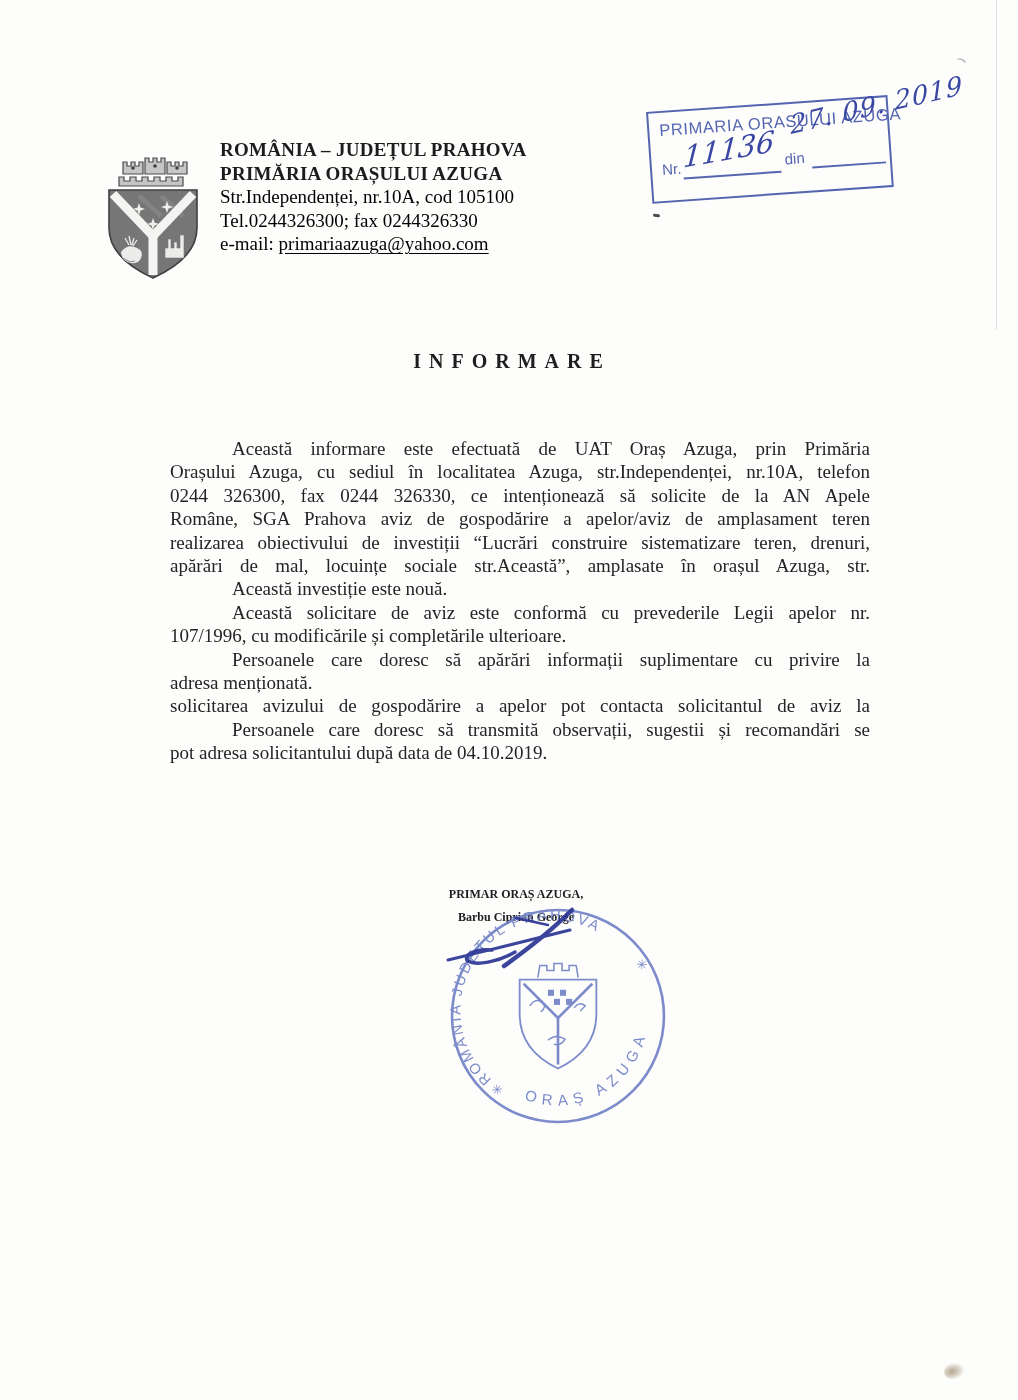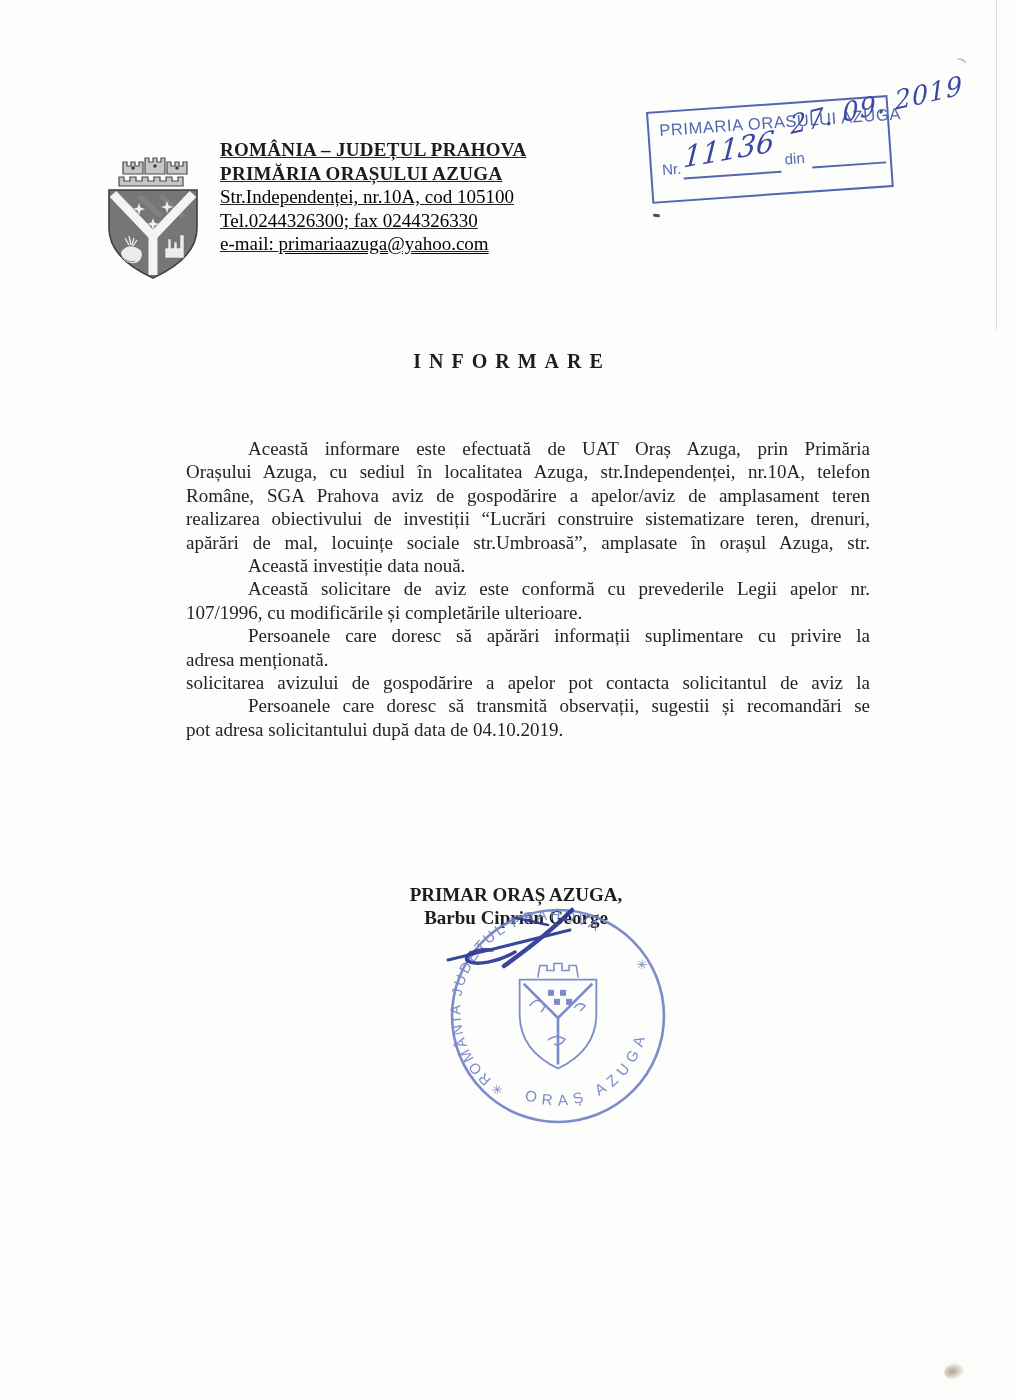--- a/index.html
+++ b/index.html
@@ -4,21 +4,21 @@
 <style>
   html,body{margin:0;padding:0;}
   body{
     width:1018px;height:1400px;position:relative;overflow:hidden;
     background:#fdfdfc;
     font-family:"Liberation Serif","DejaVu Serif",serif;
     color:#262626;
   }
   
   .coa{position:absolute;left:103px;top:146px;width:100px;height:138px;}
-  .lh{position:absolute;left:220px;top:138px;width:460px;line-height:23.6px;font-size:19px;text-decoration:underline;}
+  .lh{position:absolute;left:220px;top:138px;width:460px;line-height:23.6px;font-size:19px;}
   .lh .b{font-weight:bold;letter-spacing:.3px;color:#1c1c1c;}
   .lh .n{color:#000000;}
   .lh .email{ text-decoration:underline;text-underline-offset:3px;text-align:center;}
   
   .regstamp{
     position:absolute;left:646px;top:112px;width:238px;height:88px;
     border:2px solid #5566b0;transform:rotate(-4deg);transform-origin:left top;
     color:#5566b0;font-family:"Liberation Sans","DejaVu Sans",sans-serif;
   }
   .regstamp .org{position:absolute;left:10px;top:8px;font-size:16.5px;letter-spacing:.6px;white-space:nowrap;}
@@ -35,27 +35,27 @@
   }
   .hw-nr{left:32px;top:24px;font-size:29px;transform:rotate(-6deg) skewX(-14deg);}
   .hw-date{left:140px;top:-8px;font-size:26px;transform:rotate(-9deg) skewX(-10deg);letter-spacing:1px;}
   
   .title{
     position:absolute;left:0;top:350px;width:1024px;text-align:center;
     font-size:20px;font-weight:bold;letter-spacing:8px;color:#1e1e1e;
   }
   
   .bodytext{position:absolute;left:170px;top:437px;width:700px;font-size:19px;color:#242424;}
-  .ln{height:23.4px;line-height:23.4px;white-space:nowrap;text-align:justify;margin-left:16px;}
+  .ln{height:23.4px;line-height:23.4px;white-space:nowrap;text-align:justify;}
   .jf{text-align-last:justify;}
   .ind{text-indent:62px;}
   
   .sig{
     position:absolute;left:366px;top:883px;width:300px;text-align:center;
-    font-weight:bold;font-size:19px;line-height:23px;color:#1d1d1d;
+    font-weight:bold;font-size:12px;line-height:23px;color:#1d1d1d;
   }
   
   .roundstamp{position:absolute;left:447px;top:905px;width:222px;height:222px;opacity:.92;}
   
   .ink{position:absolute;left:420px;top:890px;width:260px;height:130px;}
   
   .edge-line{position:absolute;left:996px;top:0;width:1px;height:330px;background:rgba(170,175,185,.4);}
   .pencil-mark{position:absolute;left:955px;top:58px;width:10px;height:8px;
     border-top:2px solid rgba(140,140,140,.55);border-radius:60% 40% 50% 50%;transform:rotate(32deg);}
   .tiny-dash{position:absolute;left:653px;top:214px;width:7px;height:3px;background:#4e4e52;border-radius:2px;transform:rotate(8deg);}
@@ -122,24 +122,25 @@
   <span class="lbl din-lbl">din</span>
   <div class="uline u2"></div>
   <span class="hand hw-date">27. 09. 2019</span>
 </div>
 
 <div class="title">INFORMARE</div>
 
 <div class="bodytext">
   <div class="ln ind jf">Această informare este efectuată de UAT Oraș Azuga, prin Primăria</div>
   <div class="ln jf">Orașului Azuga, cu sediul în localitatea Azuga, str.Independenței, nr.10A, telefon</div>
+  <div class="ln jf">0244 326300, fax 0244 326330, ce intenționează să solicite de la AN Apele</div>
   <div class="ln jf">Române, SGA Prahova aviz de gospodărire a apelor/aviz de amplasament teren</div>
   <div class="ln jf">realizarea obiectivului de investiții “Lucrări construire sistematizare teren, drenuri,</div>
-  <div class="ln jf">apărări de mal, locuințe sociale str.Umbroasă”, amplasate în orașul Azuga, str.</div>
-  <div class="ln ind">Această investiție data nouă.</div>
+  <div class="ln jf">apărări de mal, locuințe sociale str.Această”, amplasate în orașul Azuga, str.</div>
+  <div class="ln ind">Această investiție este nouă.</div>
   <div class="ln ind jf">Această solicitare de aviz este conformă cu prevederile Legii apelor nr.</div>
   <div class="ln">107/1996, cu modificările și completările ulterioare.</div>
   <div class="ln ind jf">Persoanele care doresc să apărări informații suplimentare cu privire la</div>
   <div class="ln">adresa menționată.</div>
   <div class="ln jf">solicitarea avizului de gospodărire a apelor pot contacta solicitantul de aviz la</div>
   <div class="ln ind jf">Persoanele care doresc să transmită observații, sugestii și recomandări se</div>
   <div class="ln">pot adresa solicitantului după data de 04.10.2019.</div>
 </div>
 
 <div class="sig">

